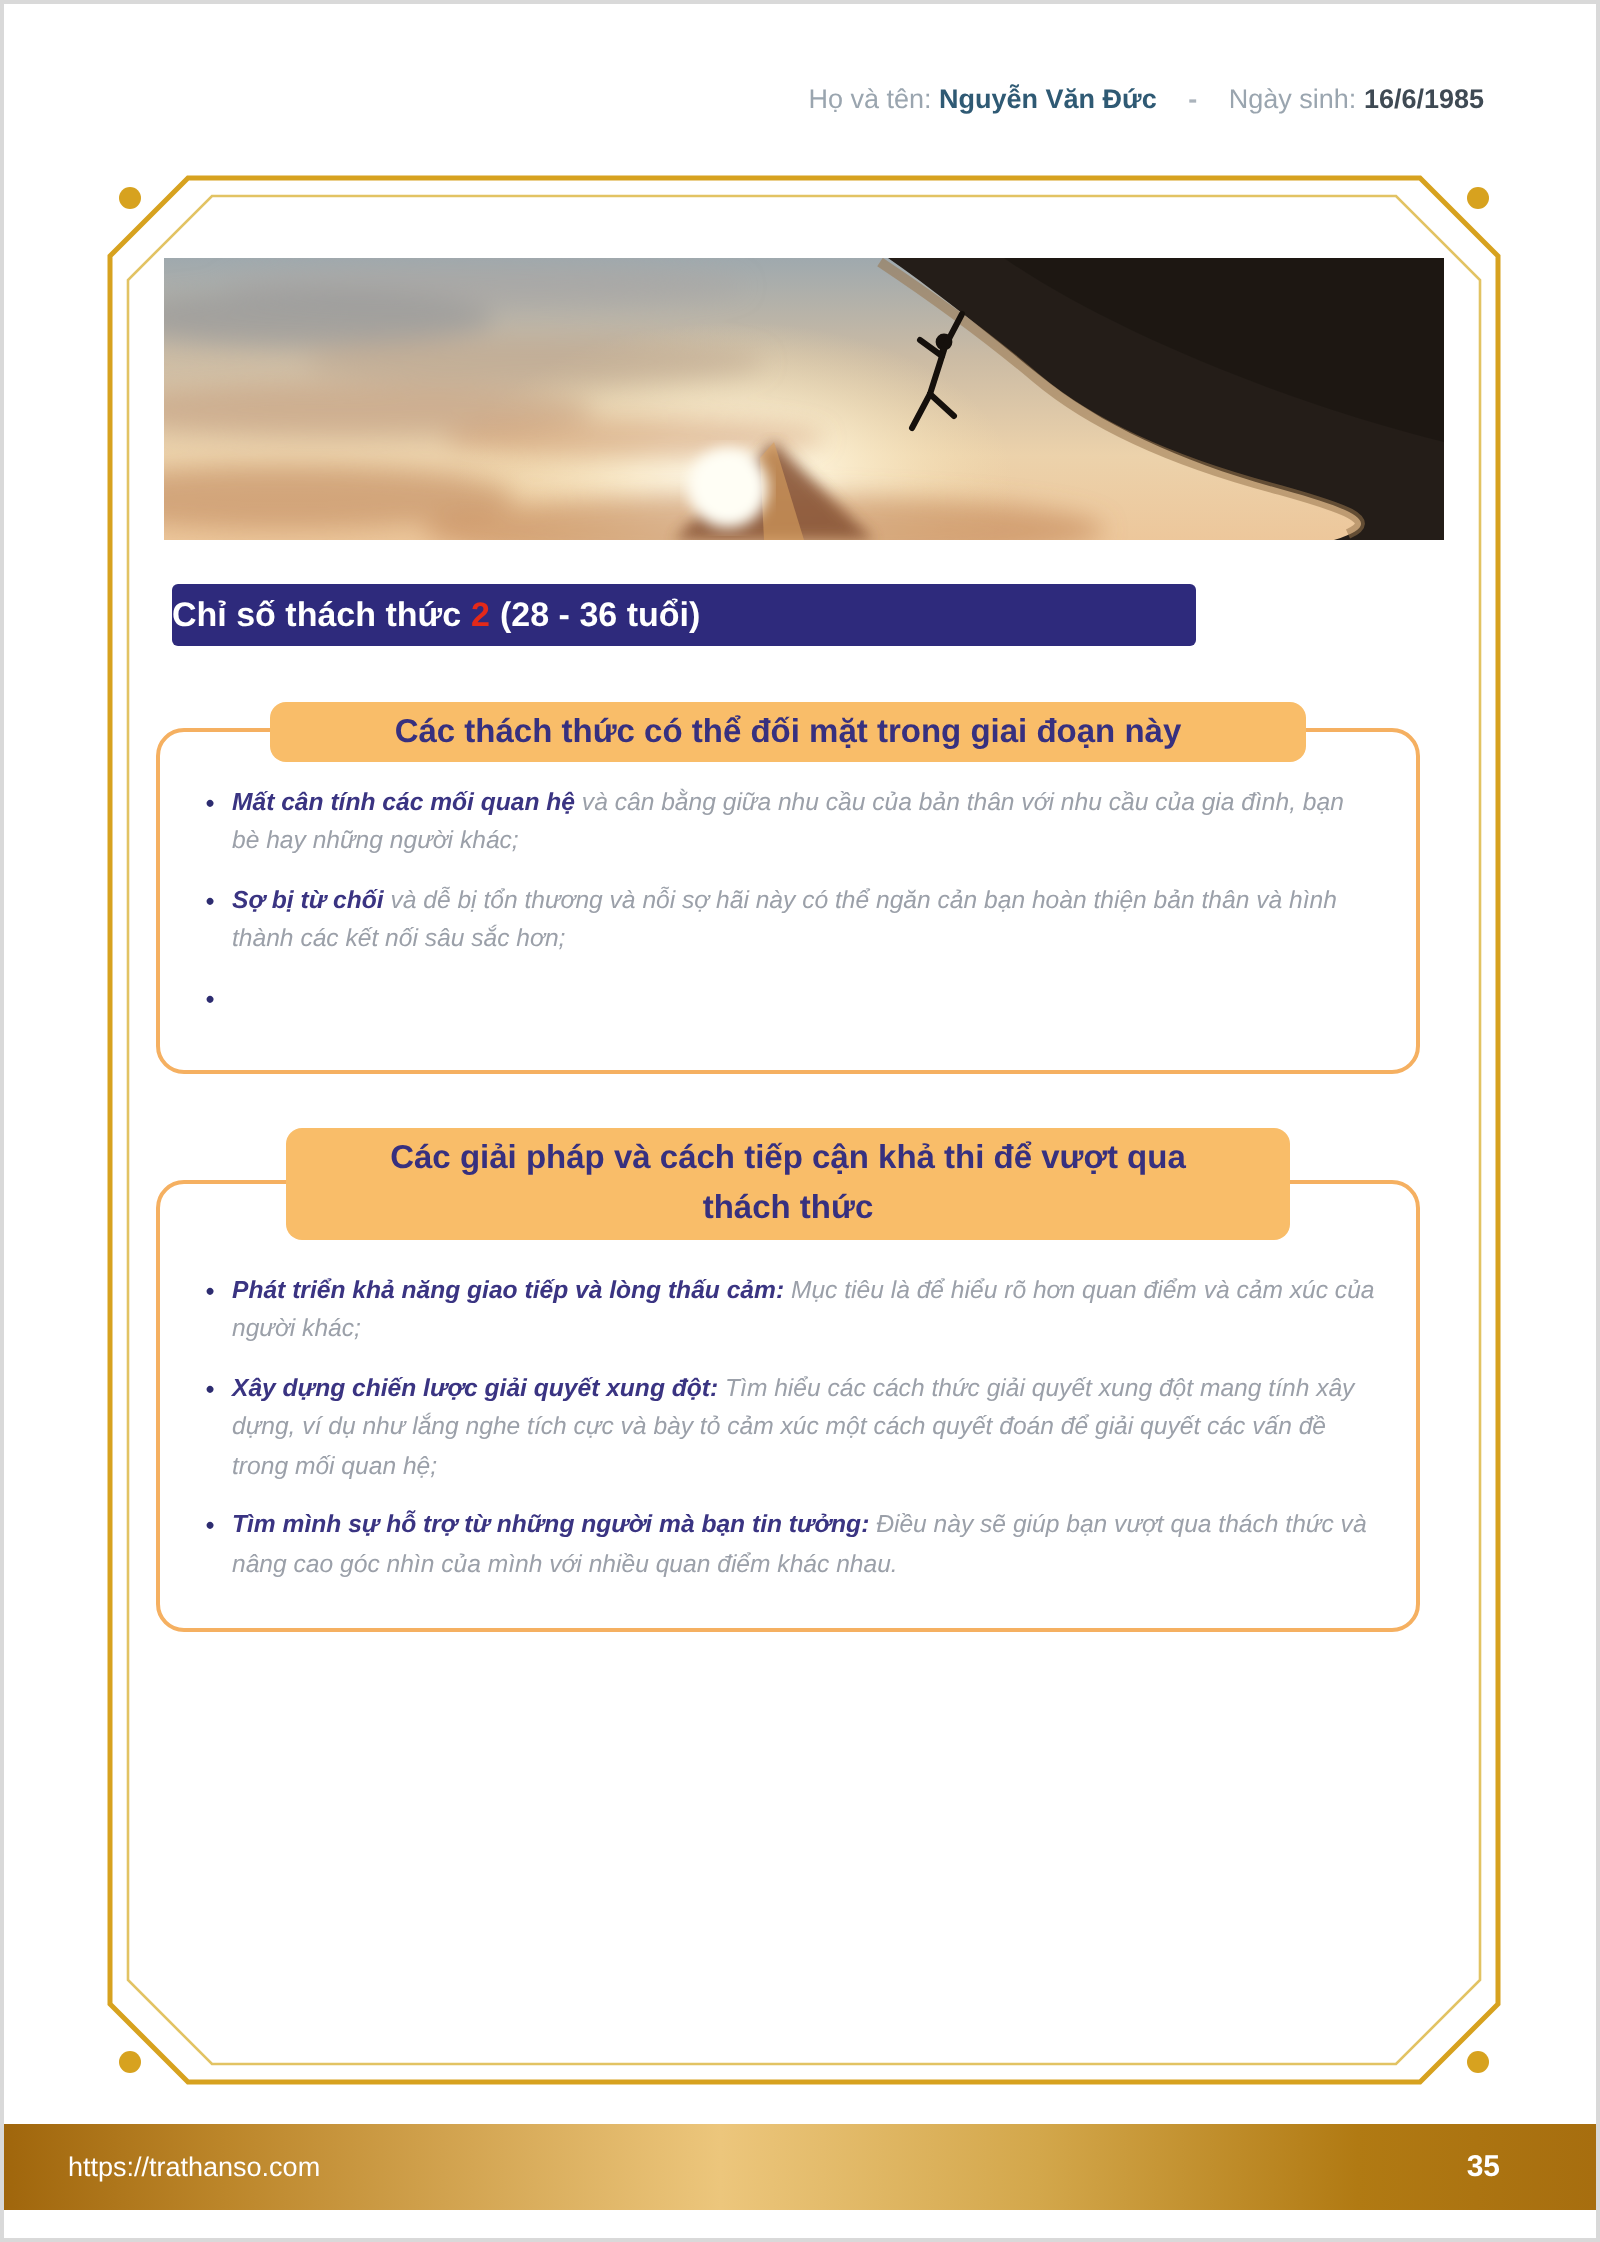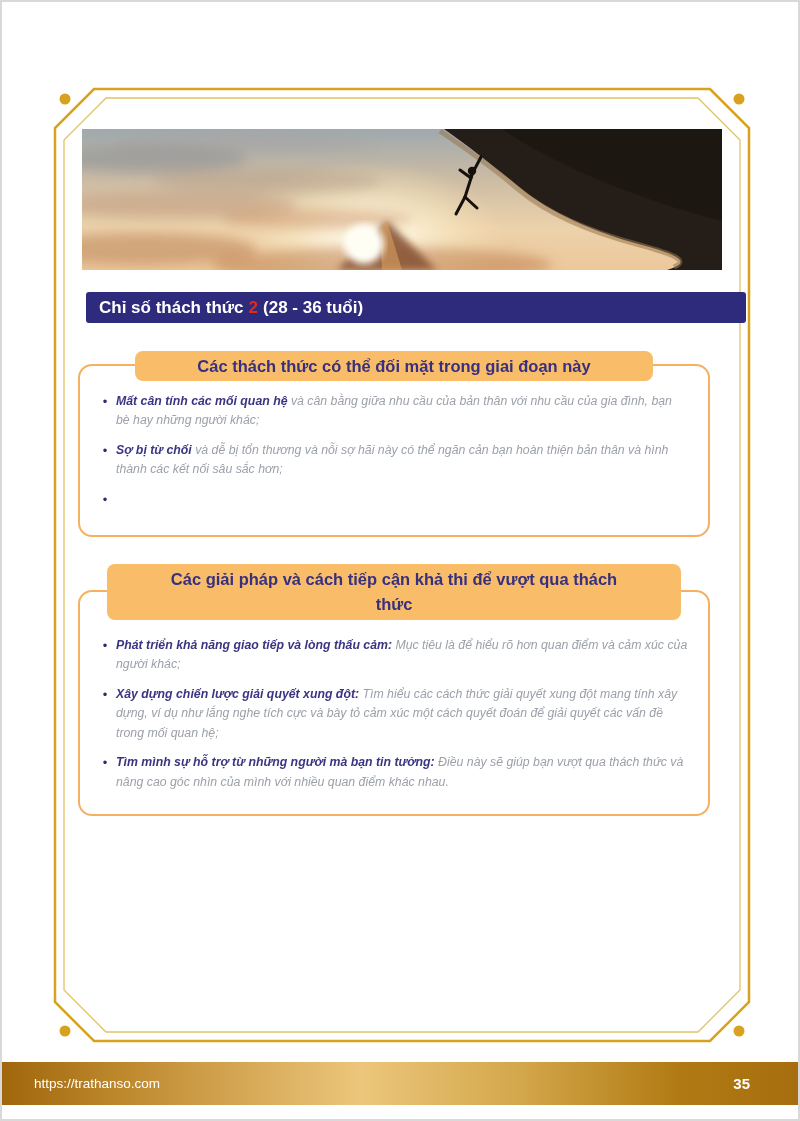--- a/index.html
+++ b/index.html
@@ -12,59 +12,66 @@
   .header{position:absolute;top:40px;right:56px;font-size:13.5px;color:#9aa5af;white-space:nowrap;}
   .header .val-name{color:#2f5a74;font-weight:bold;}
   .header .val-dob{color:#3f4a54;font-weight:bold;}
   .header .sep{margin:0 12px;color:#aab3bb;font-weight:bold;}
   
   .frame{position:absolute;left:50px;top:84px;pointer-events:none;}
   
   .hero{position:absolute;left:80px;top:127px;width:640px;height:141px;overflow:hidden;}
   
   .banner{
-    position:absolute;left:84px;top:290px;width:660px;height:31px;box-sizing:border-box;
+    position:absolute;left:84px;top:290px;width:512px;height:31px;box-sizing:border-box;
     background:#2e2a7c;border-radius:3px;color:#ffffff;font-weight:bold;font-size:17px;
-    display:flex;align-items:center;padding-left:13px;
+    display:flex;align-items:center;
   }
   .banner .num{color:#e32919;margin:0 5px;}
   
   .box{
     position:absolute;left:76px;width:632px;box-sizing:border-box;background:#ffffff;
     border:2px solid #f5b061;border-radius:14px;
   }
   .box1{top:362px;height:173px;}
   .box2{top:588px;height:226px;}
   .chip{
     position:absolute;left:50%;transform:translateX(-50%);
     background:#f9bd69;border-radius:8px;color:#37307f;font-weight:bold;font-size:16.5px;
     text-align:center;display:flex;align-items:center;justify-content:center;
     box-sizing:border-box;line-height:1.5;
   }
   .box1 .chip{top:-15px;width:518px;height:30px;}
-  .box2 .chip{top:-28px;width:574px;height:56px;padding:0 52px;}
+  .box2 .chip{top:-28px;width:502px;height:56px;padding:0 52px;}
   ul.bullets{list-style:none;margin:0;padding:26px 20px 0 14px;}
   .box2 ul.bullets{padding-top:44px;}
   ul.bullets li{display:flex;margin-bottom:10px;font-size:12.3px;font-style:italic;line-height:1.58;color:#9ba0a9;}
   .dot{flex:0 0 22px;width:22px;text-align:center;color:#2d2c70;font-style:normal;font-size:13px;}
   .lead{font-weight:bold;color:#3a3482;}
   
   .footer{
     position:absolute;left:0;right:0;bottom:14px;height:43px;box-sizing:border-box;
     display:flex;align-items:center;justify-content:space-between;padding:0 48px 0 32px;
     background:linear-gradient(90deg,#a0660c 0%,#bc862a 14%,#ecc67c 45%,#d3a74b 65%,#b17a13 85%,#a76e0f 100%);
   }
   .footer .url{color:#ffffff;text-decoration:none;font-size:13.5px;}
   .footer .pagenum{color:#ffffff;font-weight:bold;font-size:15px;}
 </style>
 </head>
 <body>
 
 <div class="page">
 
+  <div class="header">
+    <span>Họ và tên:</span>
+    <span class="val-name">Nguyễn Văn Đức</span>
+    <span class="sep">-</span>
+    <span>Ngày sinh:</span>
+    <span class="val-dob">16/6/1985</span>
+  </div>
 
   <svg class="frame" width="700" height="958" viewBox="0 0 700 958">
     <path d="M42,3 H658 L697,42 V916 L658,955 H42 L3,916 V42 Z" fill="none" stroke="#d7a21f" stroke-width="2.5"></path>
     <path d="M54,12 H646 L688,54 V904 L646,946 H54 L12,904 V54 Z" fill="none" stroke="#e2c363" stroke-width="1.3"></path>
     <g fill="#d7a21f">
       <circle cx="13" cy="13" r="5.5"></circle>
       <circle cx="687" cy="13" r="5.5"></circle>
       <circle cx="13" cy="945" r="5.5"></circle>
       <circle cx="687" cy="945" r="5.5"></circle>
     </g>

